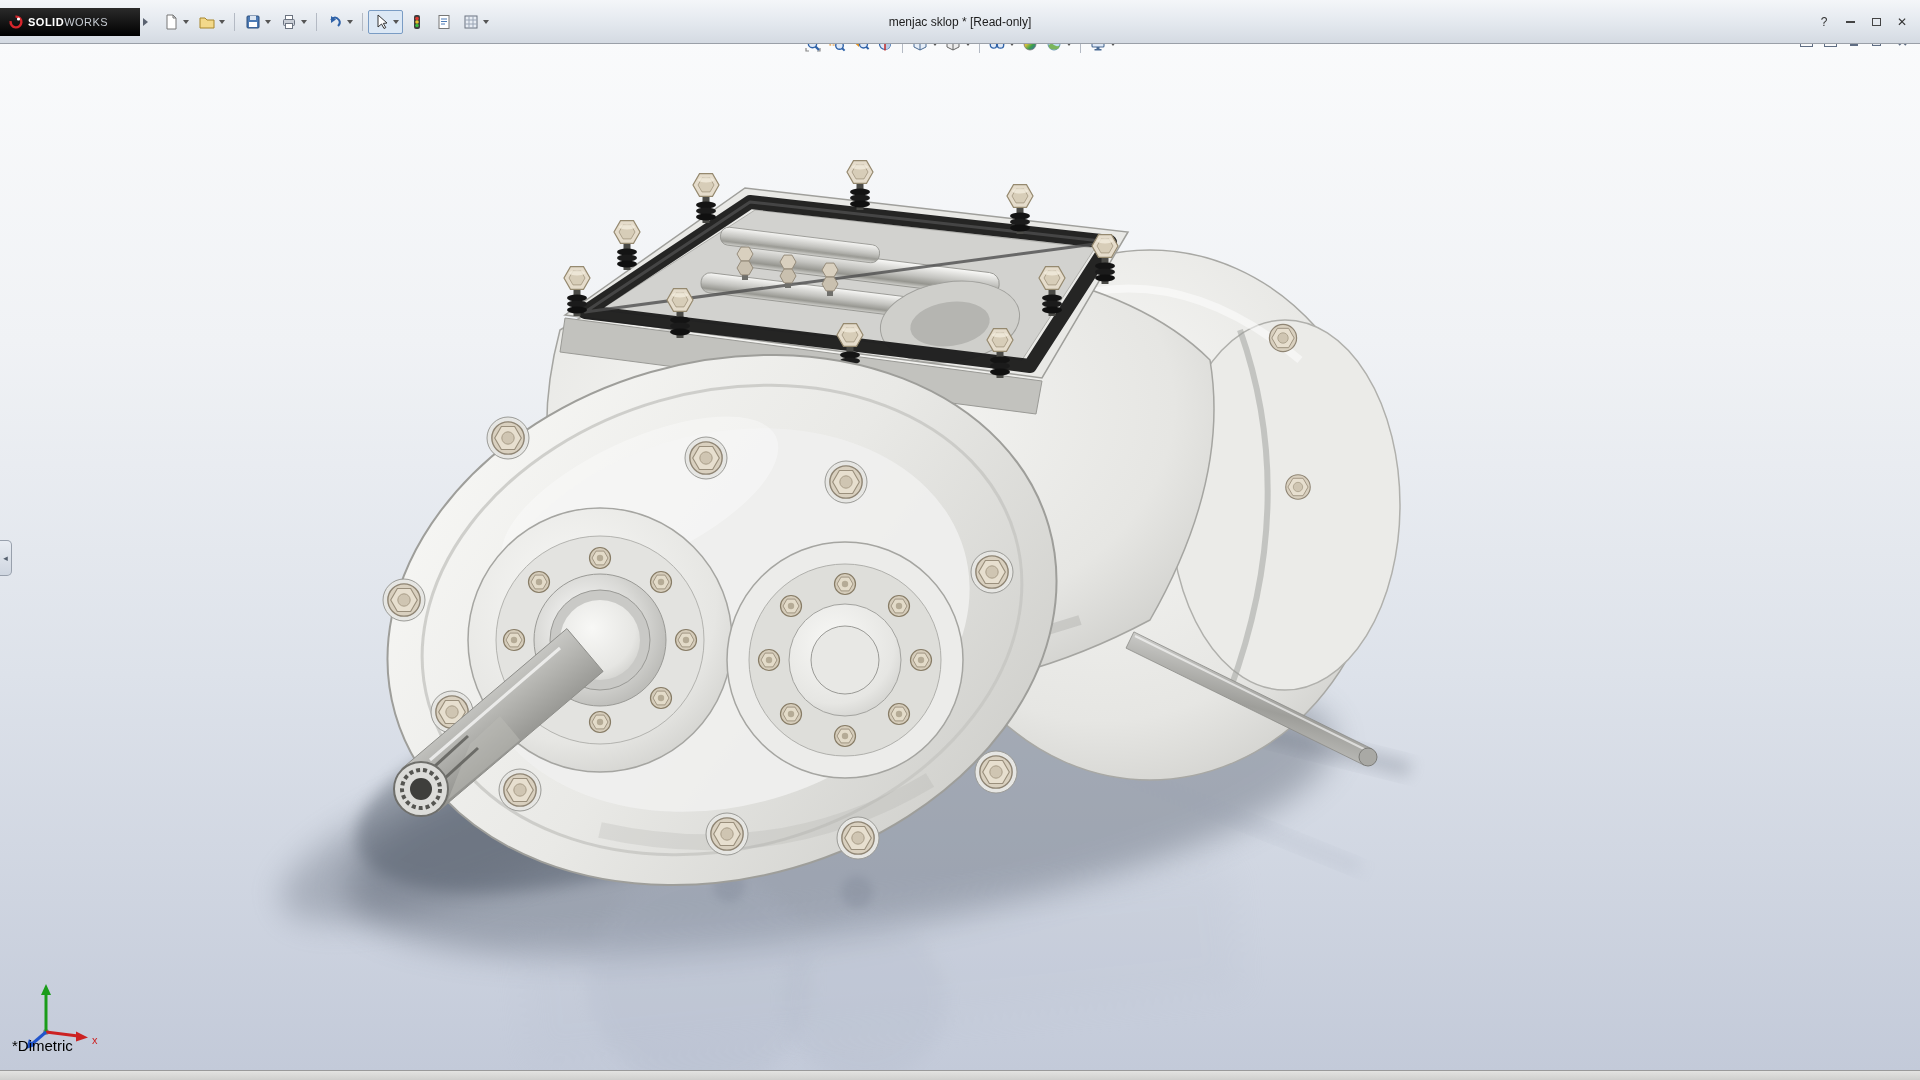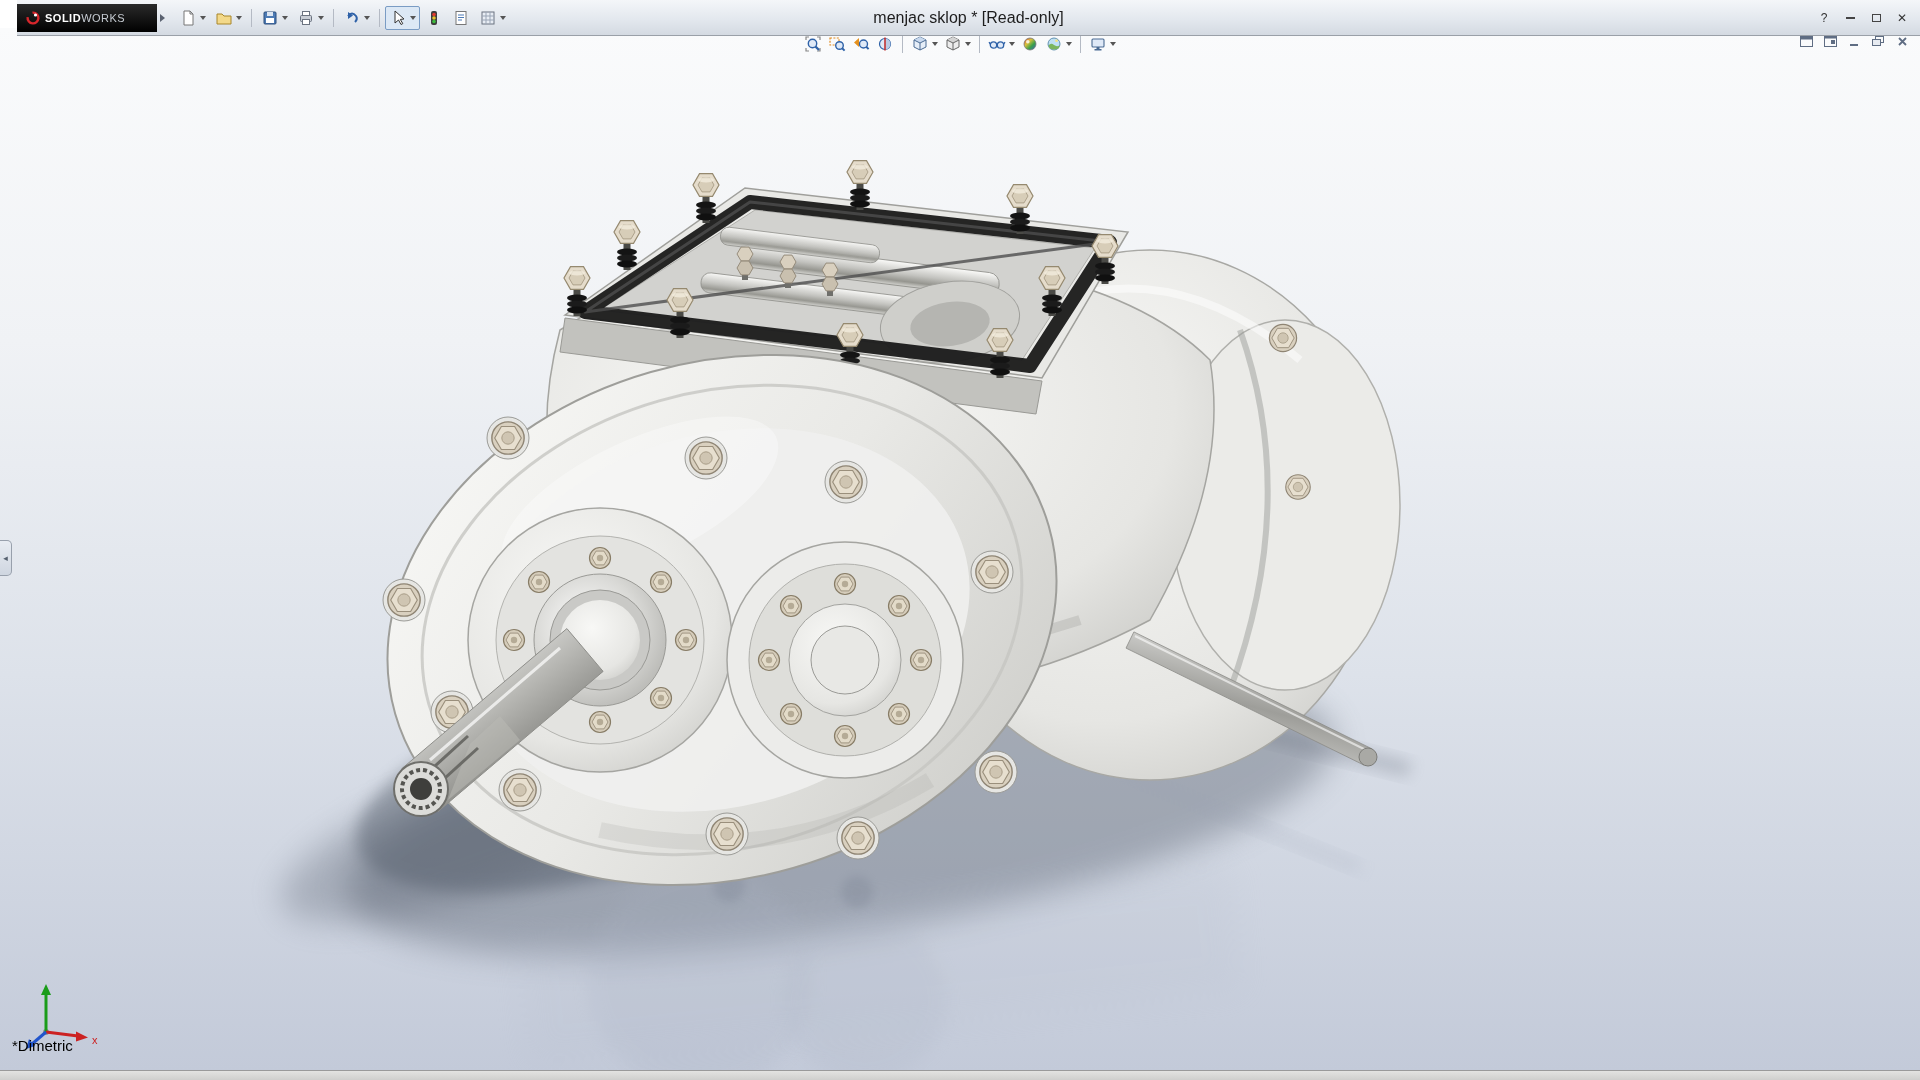--- a/index.html
+++ b/index.html
@@ -1,21 +1,21 @@
 <!DOCTYPE html>
 <html><head>
 <meta charset="utf-8">
 <style>
   * { box-sizing: border-box; margin: 0; padding: 0; }
   html,body { width:1920px; height:1080px; overflow:hidden; font-family:"Liberation Sans",sans-serif; background:#fff; }
   body { position:relative; }
 
   
   .titlebar {
-    position:absolute; top:0; left:17px; right:0; height:36px;
+    position:absolute; top:0; left:0; right:0; height:44px;
     background:linear-gradient(180deg,#f4f6f9 0%,#e3e8ee 55%,#d4dae2 100%);
     border-bottom:1px solid #9aa0a8;
     display:flex; align-items:center; z-index:50;text-align:center;
   }
   .logo {
     height:28px; width:140px; background:linear-gradient(180deg,#2a2a2a,#000);
     display:flex; align-items:center; gap:4px; padding-left:8px; flex:0 0 auto;
   }
   .brand { font-size:11px; letter-spacing:.5px; color:#fff; white-space:nowrap; }
   .brand .light { color:#c6cbd2; font-weight:400; }
@@ -24,21 +24,21 @@
   .logo-notch .caret-r { width:0;height:0;border-top:4px solid transparent;border-bottom:4px solid transparent;border-left:5px solid #5a6270; }
 
   .main-toolbar { display:flex; align-items:center; gap:1px; padding-left:8px; }
   .tbtn { display:flex; align-items:center; padding:2px 3px; border-radius:2px; border:1px solid transparent; cursor:default; }
   .tbtn.pressed { border:1px solid #7a9cc4; background:#dce8f5; }
   .caret { width:0; height:0; border-left:3px solid transparent; border-right:3px solid transparent; border-top:4px solid #555; margin-left:3px; }
   .vsep { width:1px; height:18px; background:#b4bac4; margin:0 4px; }
 
   .win-title {
     position:absolute; left:50%; top:50%; transform:translate(-50%,-50%);
-    font-size:16px; color:#1d1d1d; white-space:nowrap;
+    font-size:12px; color:#1d1d1d; white-space:nowrap;
   }
   .win-controls { margin-left:auto; display:flex; align-items:center; gap:2px; padding-right:6px; }
   .winbtn { width:24px; height:20px; display:flex; align-items:center; justify-content:center; font-size:12px; color:#333; border-radius:2px; }
   .bar-8x2 { width:9px; height:2px; background:#444; }
   .box-9x8 { width:9px; height:8px; border:1px solid #444; }
 
   
   .viewport {
     position:absolute; top:28px; left:0; right:0; bottom:10px; overflow:hidden;
     background:linear-gradient(180deg,#fafbfc 0%,#f0f2f5 30%,#dde2ea 62%,#c3cad9 100%);

